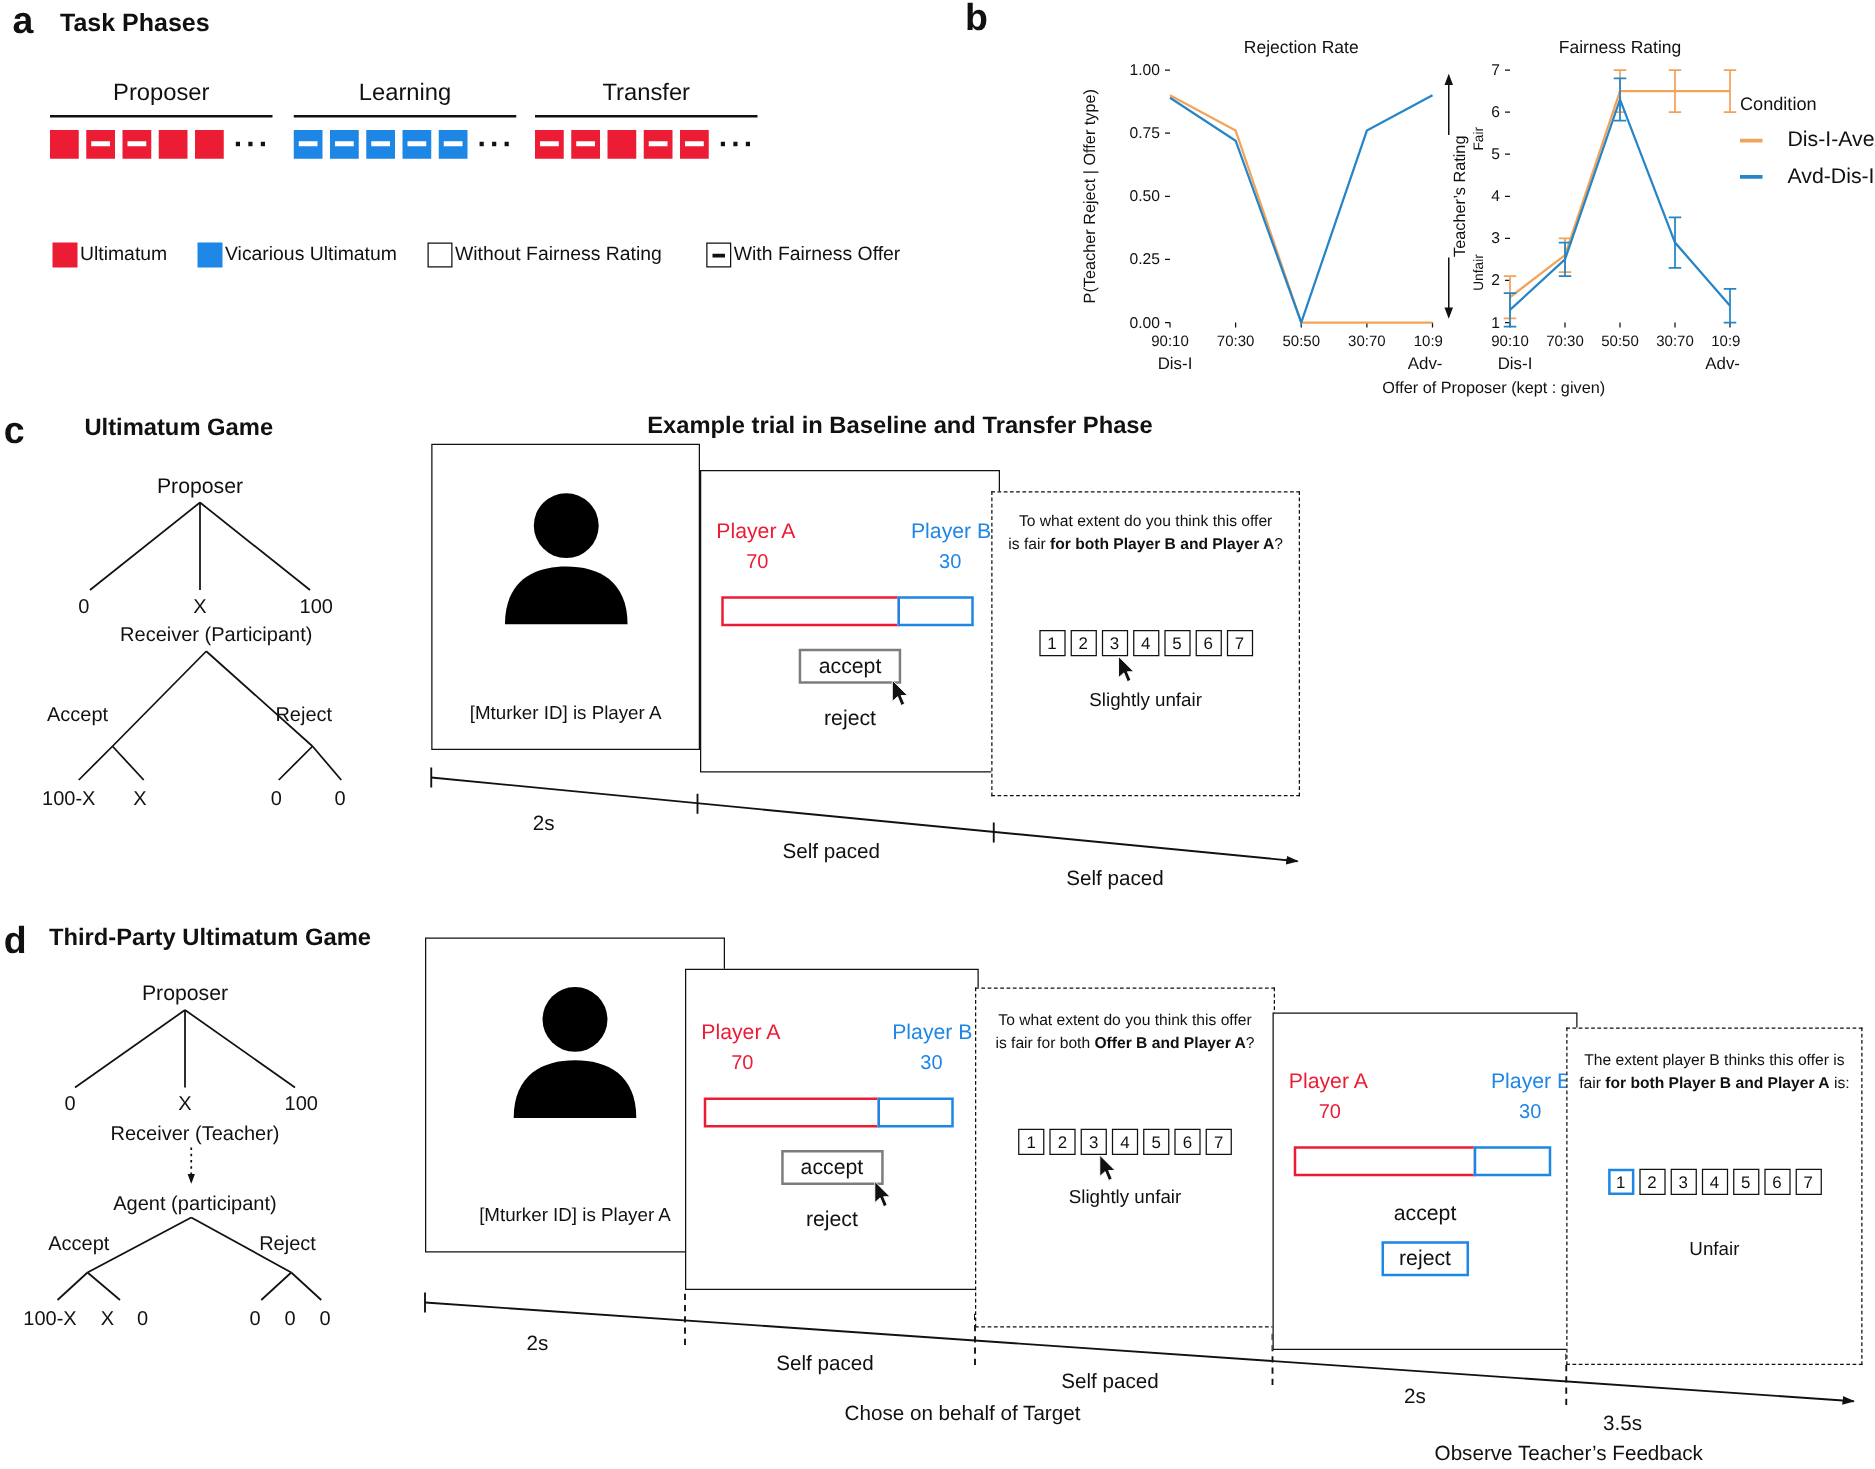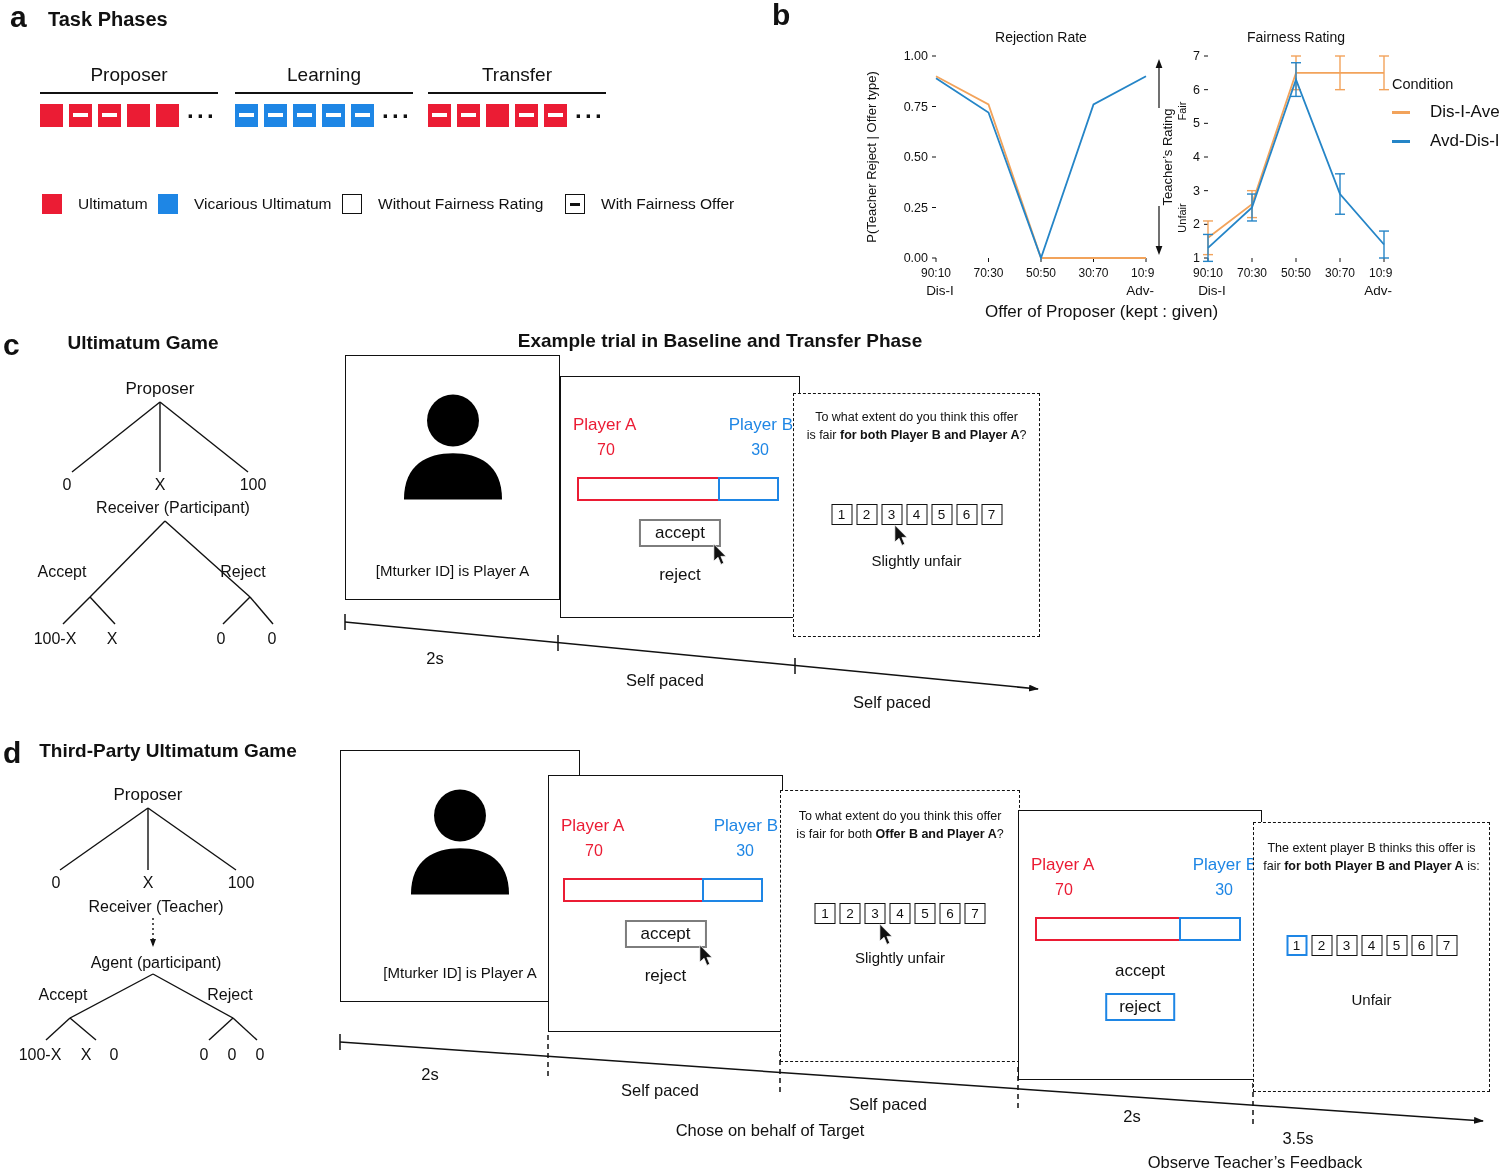--- a/index.html
+++ b/index.html
@@ -12,29 +12,29 @@
   .big-title{position:absolute;font-size:19px;font-weight:bold;text-align:center}
 
   
   .phase{position:absolute;top:64px;width:178px;text-align:center}
   .phase-name{font-size:19px}
   .phase-line{border-top:2px solid #111;margin:6px 0 10px}
   .phase-squares{display:flex;align-items:center}
   .sq{width:23px;height:23px;margin-right:6px;position:relative;display:inline-block}
   .sq.dash::after{content:"";position:absolute;left:4px;right:4px;top:9px;height:4px;background:#fff}
   .sq-ellipsis{font-size:24px;font-weight:bold;letter-spacing:2px;line-height:20px;margin-left:2px}
-  .legend-item{position:absolute;top:194px;display:flex;align-items:center;gap:16px;font-size:15.5px;white-space:nowrap}
+  .legend-item{position:absolute;top:194px;display:flex;align-items:center;gap:2px;font-size:15.5px;white-space:nowrap}
   .swatch{width:20px;height:20px;display:inline-block;position:relative}
   .swatch.outline{background:#fff;border:1.7px solid #111}
   .swatch.dash-in::after{content:"";position:absolute;left:4px;right:4px;top:8px;height:3px;background:#111}
 
   
   .chart{position:absolute}
   svg text{font-family:"Liberation Sans",sans-serif}
-  .xlabel{position:absolute;font-size:17px;text-align:left}
+  .xlabel{position:absolute;font-size:13px;text-align:center}
   #condition-legend{position:absolute;left:1392px;top:76px}
   .leg-title{font-size:14.5px;margin-bottom:10px}
   .leg-item{display:flex;align-items:center;gap:20px;font-size:17px;margin-bottom:9px;white-space:nowrap}
   .leg-line{width:18px;height:3px;display:inline-block}
 
   
   .tree{position:absolute}
   .tree line{stroke:#111;stroke-width:1.4}
   .tree text{font-size:16px;text-anchor:middle;fill:#111}
   .tree .t-big{font-size:17px}

